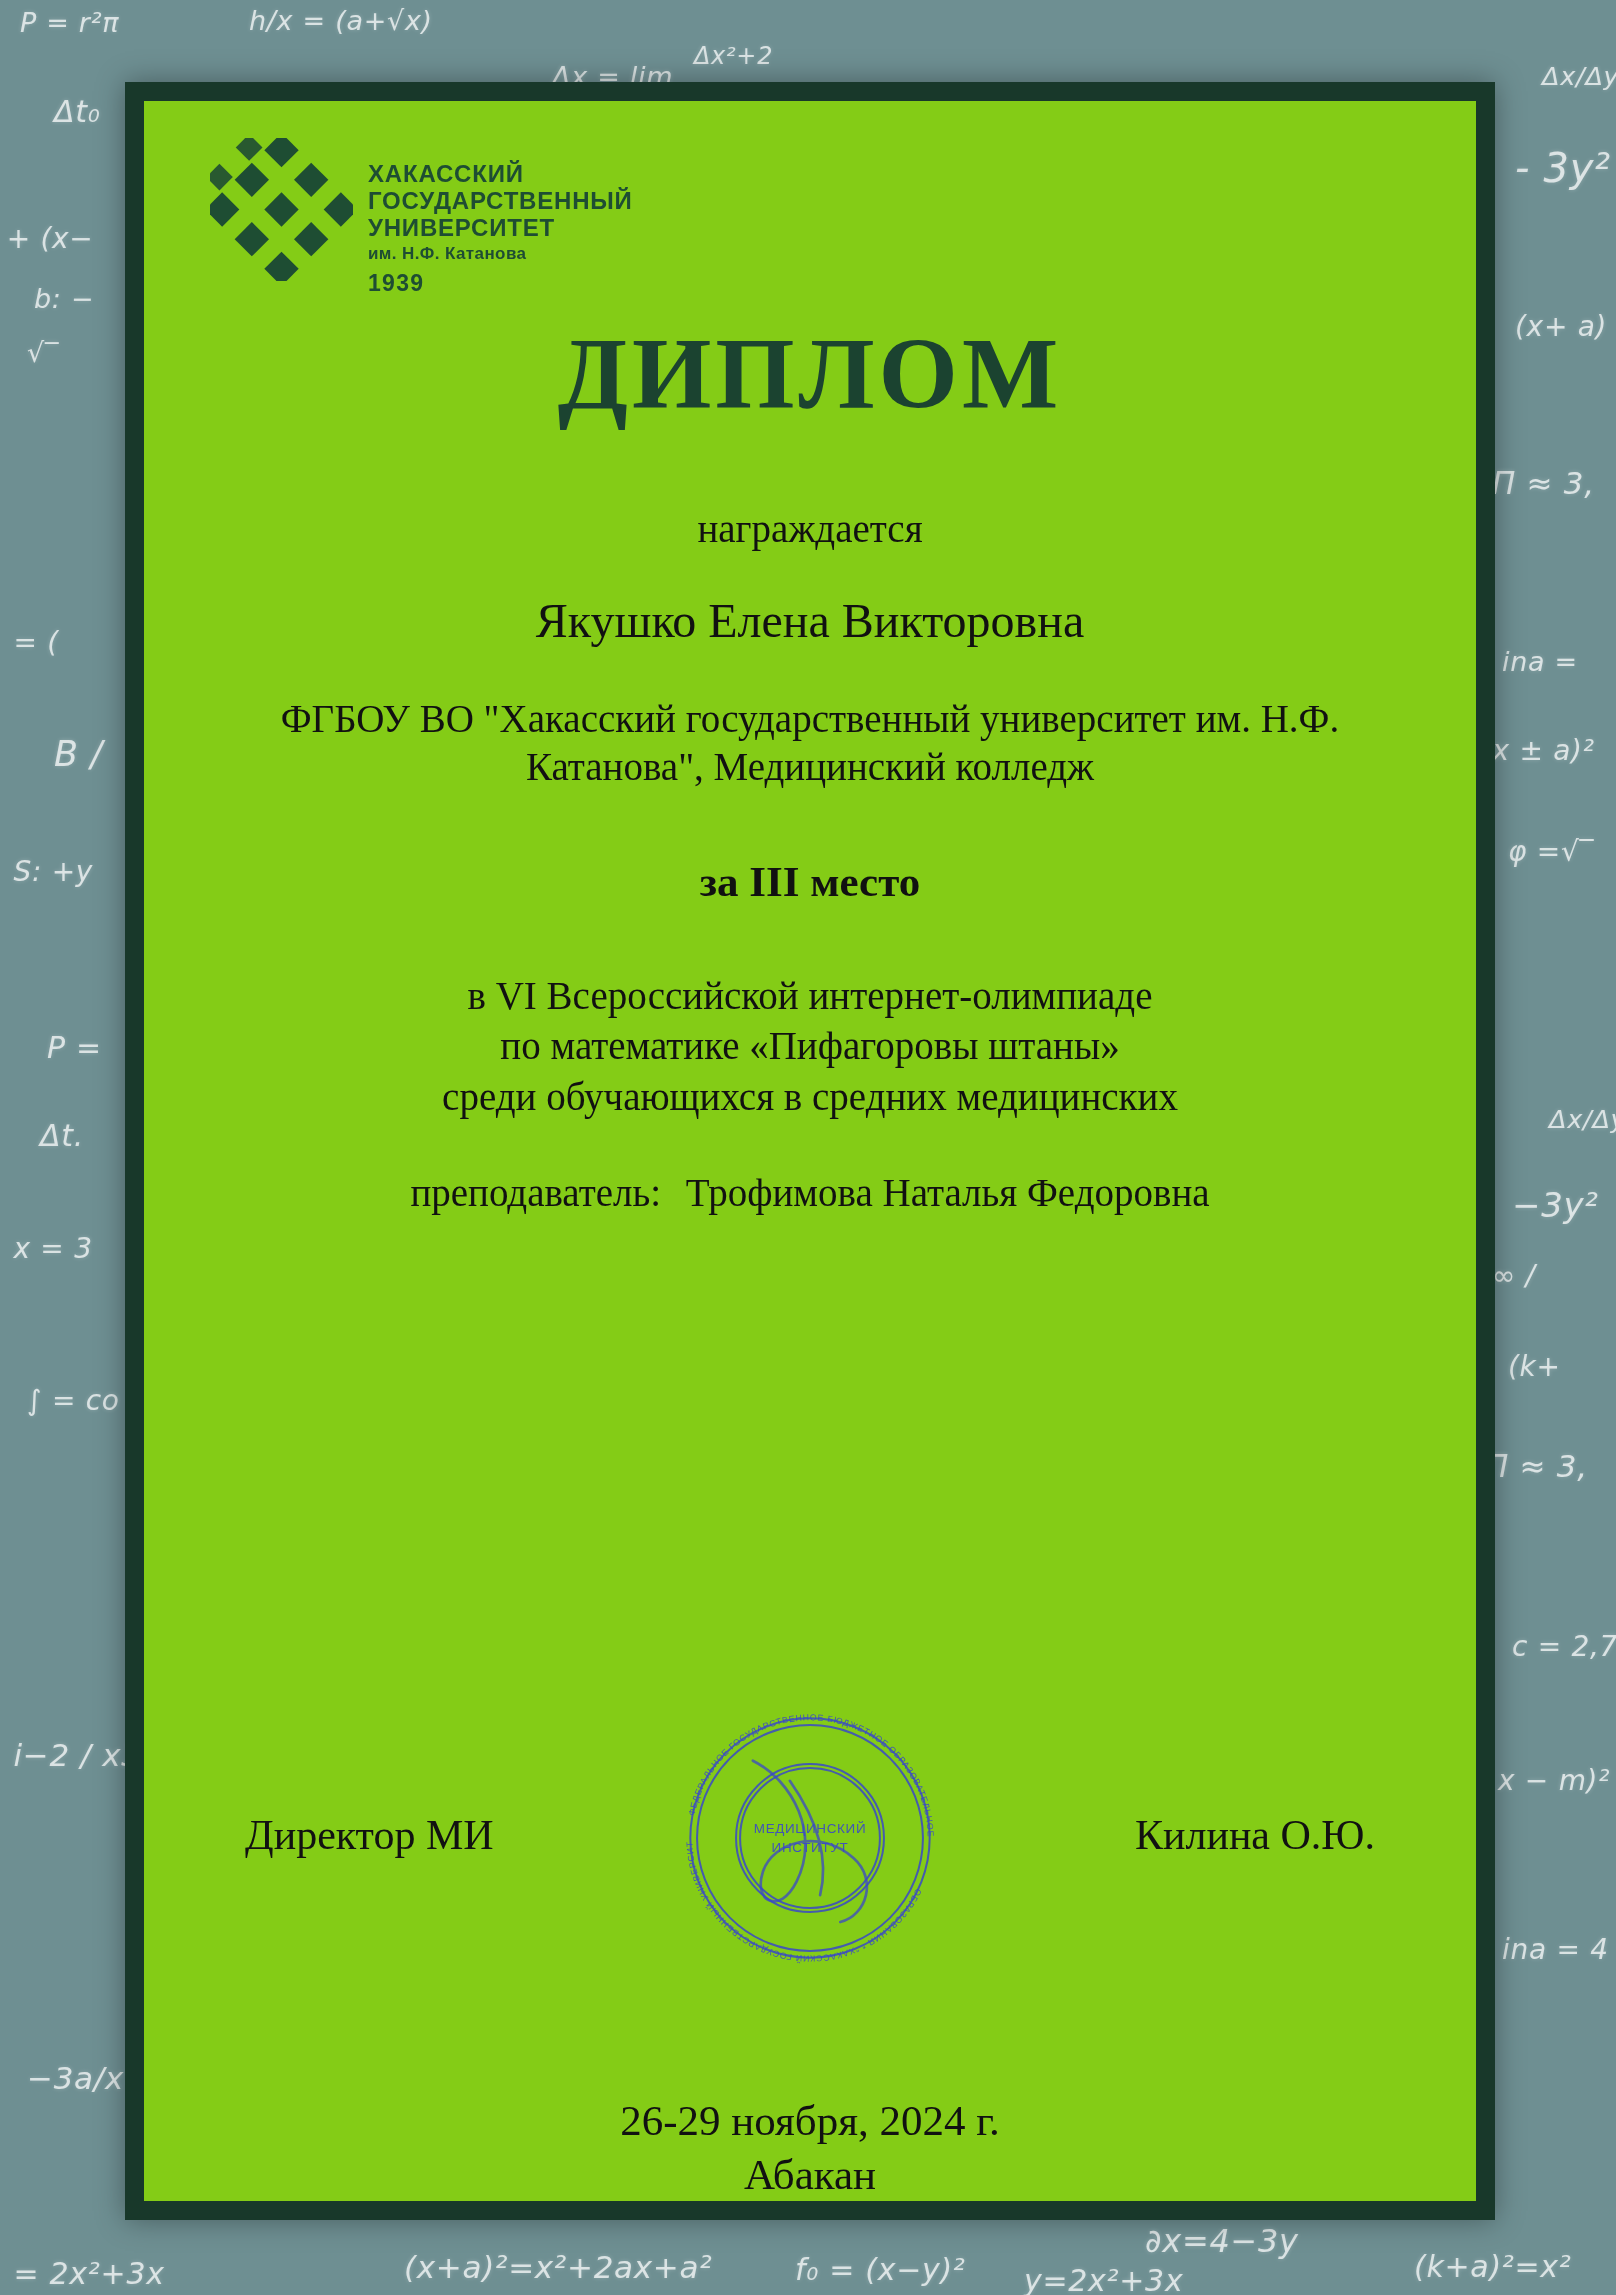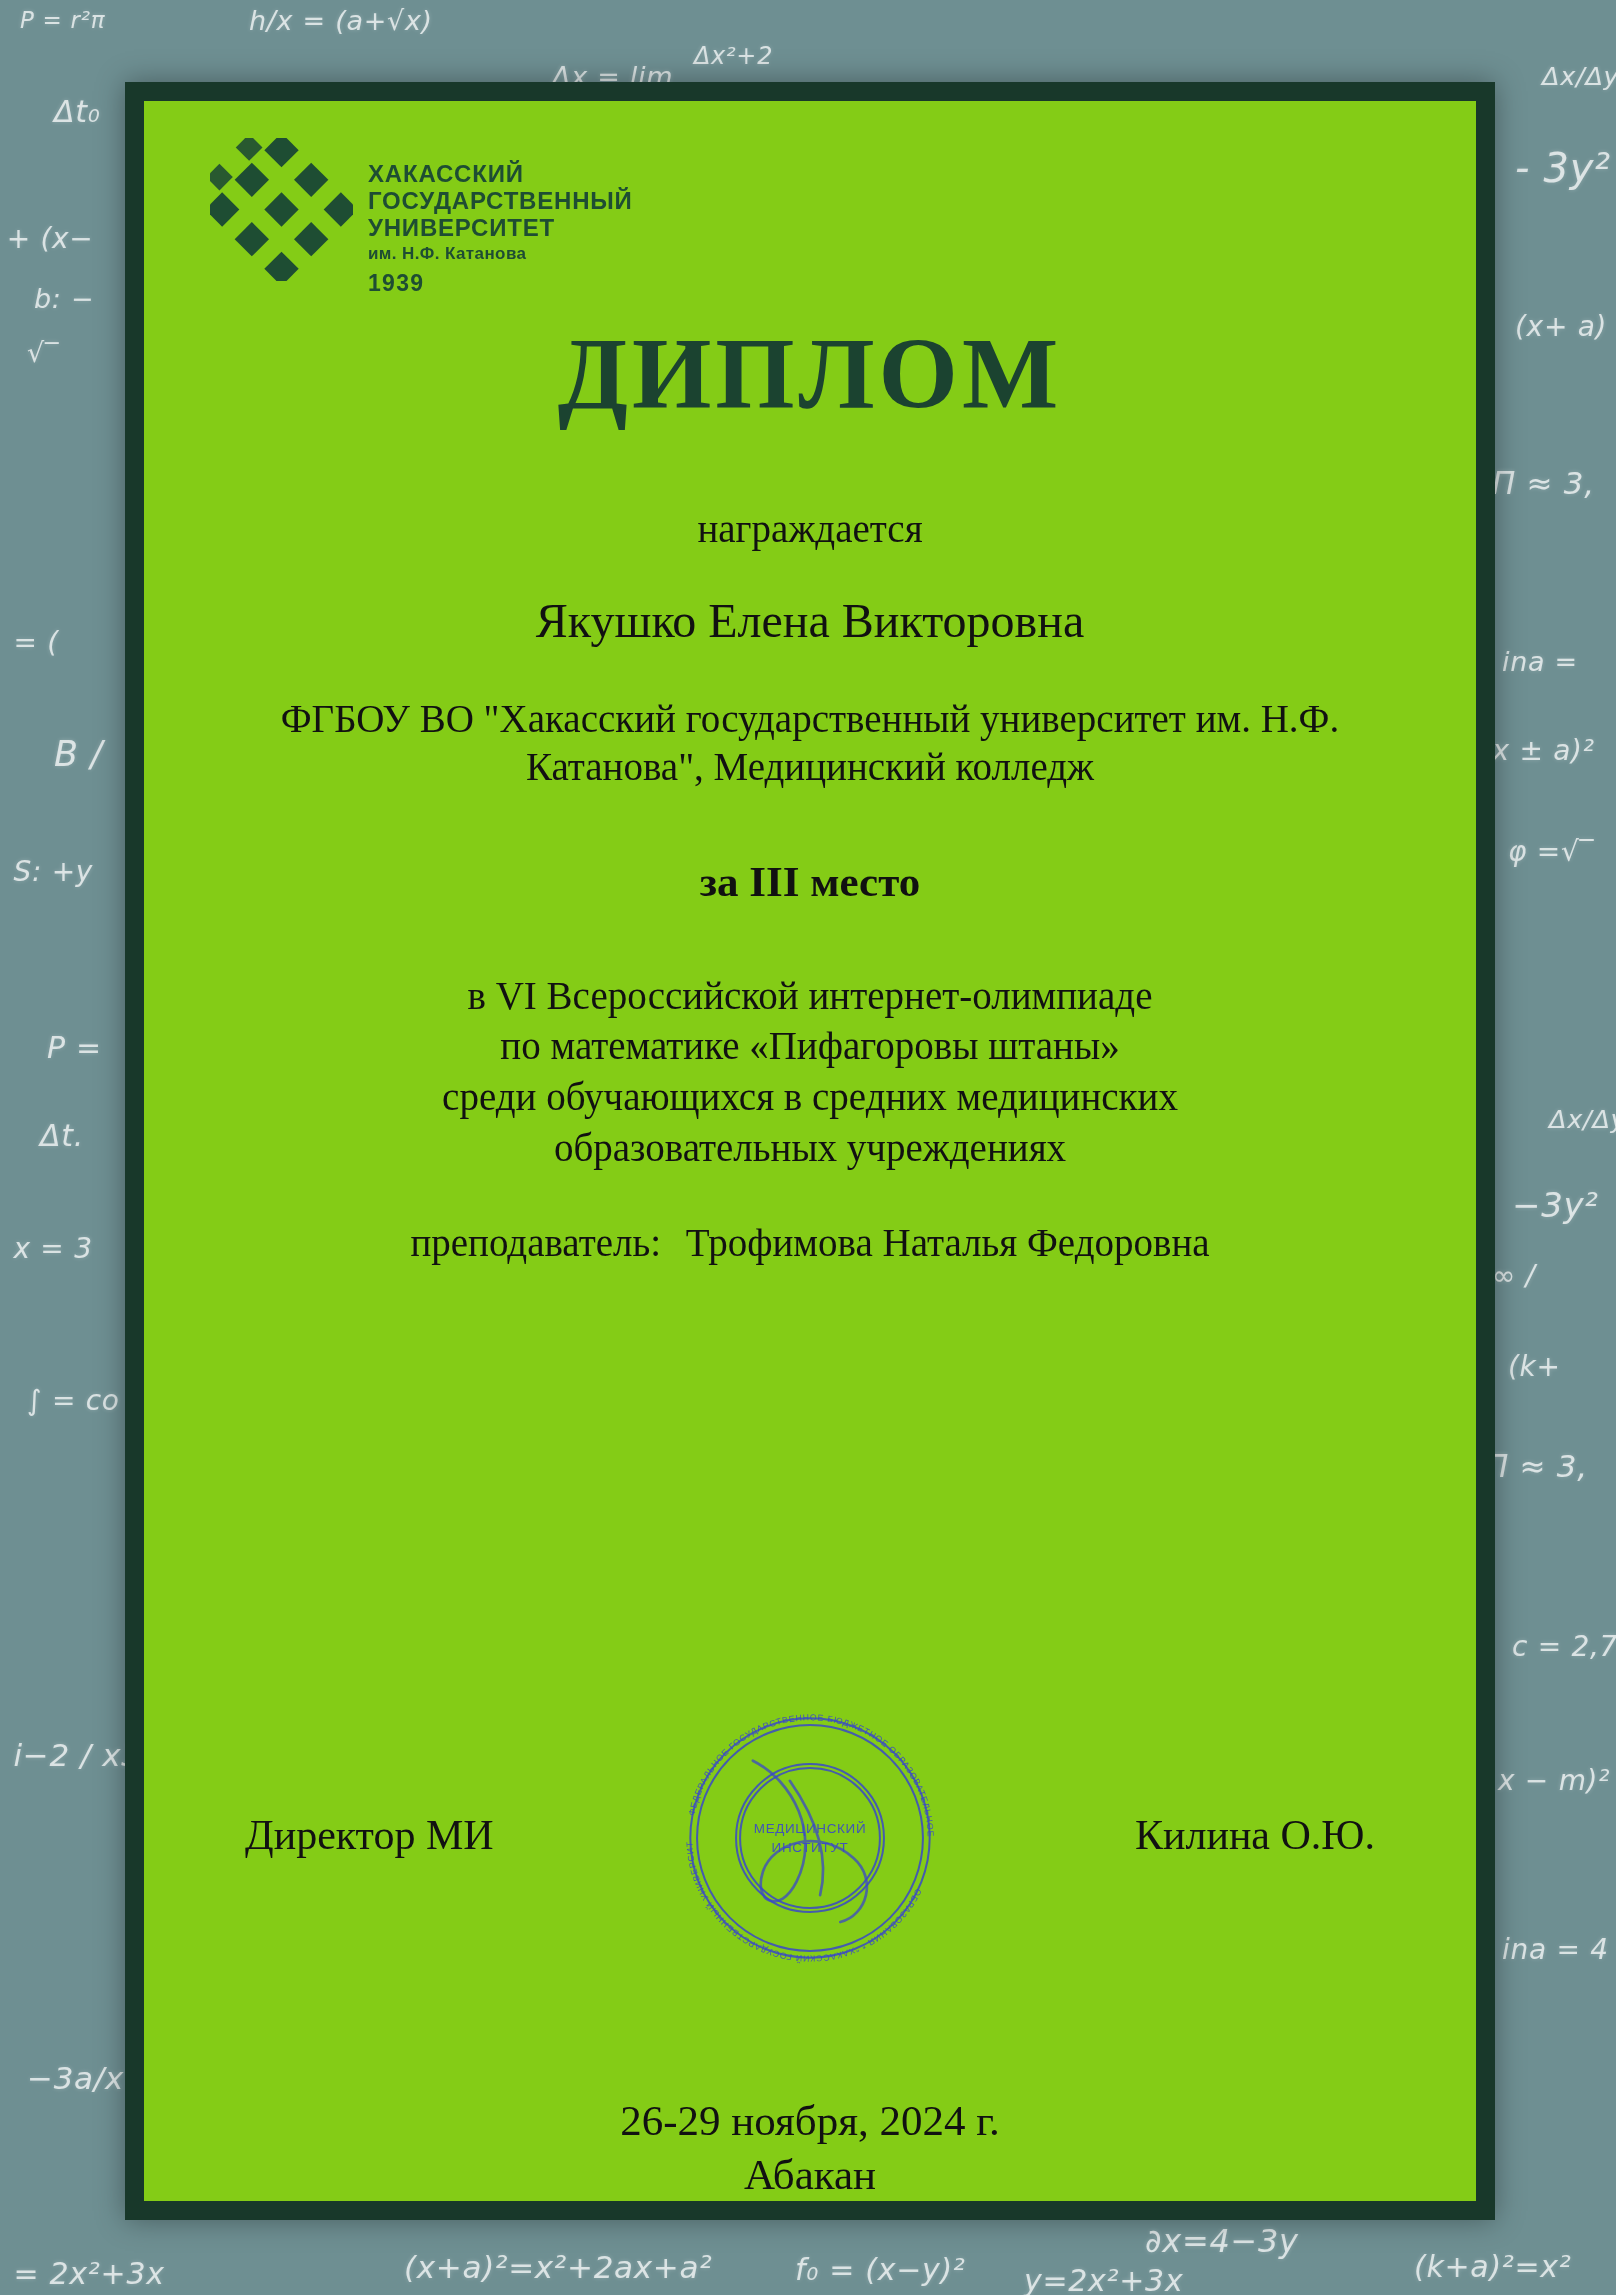--- a/index.html
+++ b/index.html
@@ -175,21 +175,21 @@
     color: #111;
     line-height: 1.25;
   }
 </style>
 </head>
 <body>
 
 <div class="page">
 
   <div class="chalk-layer">
-    <span class="chalk" style="left:20px;  top:6.7px;  font-size:23px;">P = r²π</span>
+    <span class="chalk" style="left:20px;  top:6.7px;  font-size:27px;">P = r²π</span>
     <span class="chalk" style="left:249px; top:5.4px;   font-size:27px;">h/x = (a+√x)</span>
     <span class="chalk" style="left:552px; top:61px;  font-size:27px;">Δx = lim</span>
     <span class="chalk" style="left:694px;top:42px;  font-size:24px;">Δx²+2</span>
     <span class="chalk" style="left:1542px;top:61px;  font-size:25.6px;">Δx/Δy</span>
     <span class="chalk" style="left:1515px;top:145px; font-size:40px;">- 3y²</span>
     <span class="chalk" style="left:54px;  top:94px; font-size:30px;">Δt₀</span>
     <span class="chalk" style="left:1515px;top:310px; font-size:28px;">(x+ a)</span>
     <span class="chalk" style="left:6.7px;  top:222px; font-size:28px;">+ (x−</span>
     <span class="chalk" style="left:34px;  top:283px; font-size:27px;">b: −</span>
     <span class="chalk" style="left:27px;  top:337px; font-size:27px;">√‾</span>
@@ -255,21 +255,20 @@
       <div class="content">
         <div class="title">ДИПЛОМ</div>
         <div class="awarded">награждается</div>
         <div class="recipient">Якушко Елена Викторовна</div>
         <div class="org">ФГБОУ ВО "Хакасский государственный университет им. Н.Ф. Катанова", Медицинский колледж</div>
         <div class="place">за III место</div>
         <div class="event">
           <div>в VI Всероссийской интернет-олимпиаде</div>
           <div>по математике «Пифагоровы штаны»</div>
           <div>среди обучающихся в средних медицинских</div>
-          <div>образовательных учреждениях</div>
         </div>
         <div class="teacher-row">
           <span class="teacher-label">преподаватель:</span>
           <span>Трофимова Наталья Федоровна</span>
         </div>
       </div>
 
       <div class="stamp-wrap">
         <svg width="377" height="316" viewBox="0 0 560 470" xmlns="http://www.w3.org/2000/svg">
           <defs>

